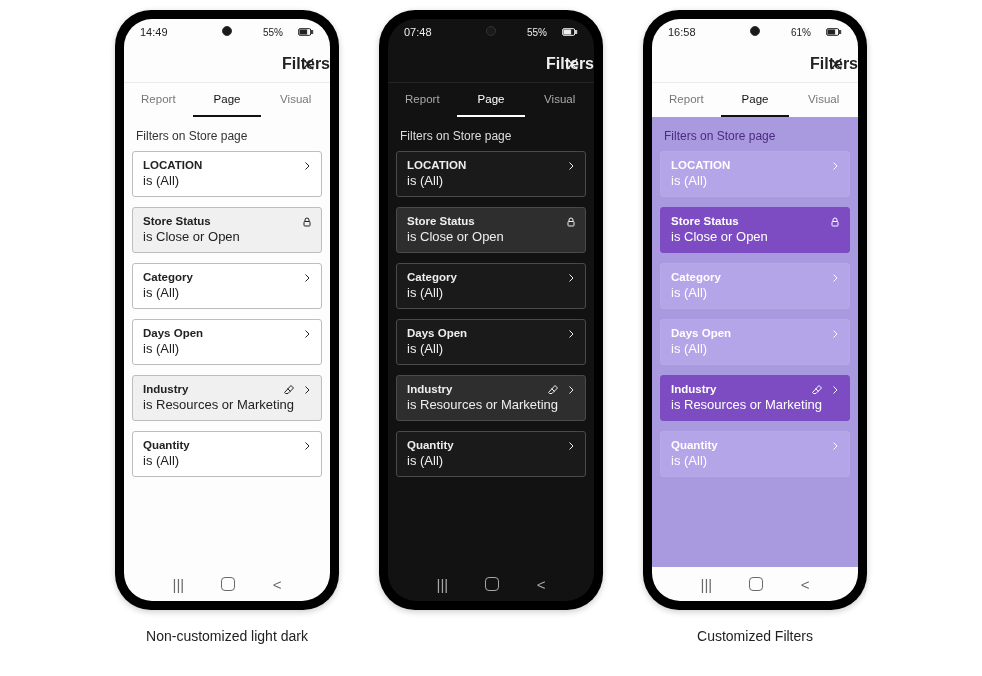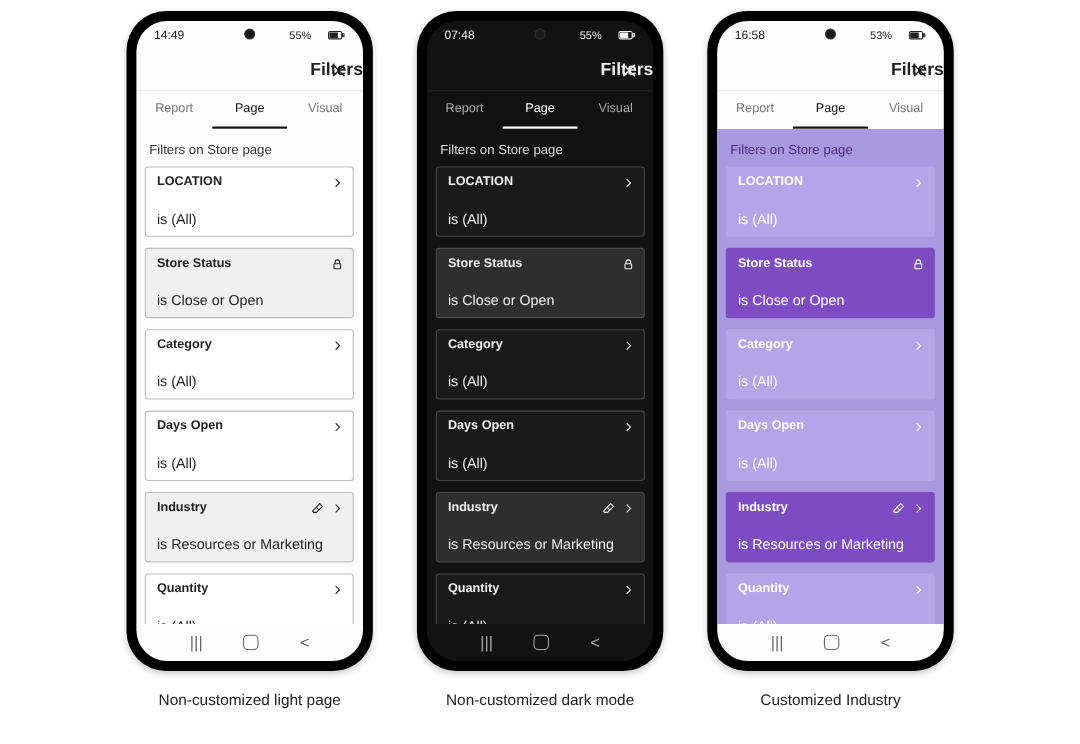--- a/index.html
+++ b/index.html
@@ -100,21 +100,21 @@
   .section-label b { font-weight:400;text-align:center; }
   .card {
     border: 1px solid;
     border-radius: 3px;
     padding: 7px 10px 8px 10px;
     margin-bottom: 10px;
     position: relative;
     cursor: pointer;
   }
   .card .name { font-size: 11.5px; font-weight:600; }
-  .card .value { font-size: 13px; margin-top:20px; }
+  .card .value { font-size: 13px; margin-top:2px; }
   .card .ic {
     position: absolute;
     right: 8px;
     top: 8px;
     display:flex; gap:6px; align-items:center;
   }
   .navbar {
     height: 34px;
     display:flex;
     align-items:center;
@@ -259,21 +259,21 @@
               </span>
             </div>
           </div>
           <div class="navbar">
             <span>|||</span>
             <span style="border:1.3px solid currentColor;border-radius:4px;width:14px;height:14px;display:inline-block"></span>
             <span>&lt;</span>
           </div>
         </div>
       </div>
-      <div class="caption">Non-customized light page</div>
+      <div class="caption">Non-customized light dark</div>
     </div>
     <div class="column">
       <div class="phone dark">
         <div class="camera"></div>
         <div class="phone-inner">
           <div class="statusbar">
             <span>07:48</span>
             <span class="right">
               <span>55%</span>
               <svg width="16" height="10" viewBox="0 0 24 14" fill="none" stroke="currentColor" stroke-width="1.5">
@@ -359,30 +359,29 @@
               </span>
             </div>
           </div>
           <div class="navbar">
             <span>|||</span>
             <span style="border:1.3px solid currentColor;border-radius:4px;width:14px;height:14px;display:inline-block"></span>
             <span>&lt;</span>
           </div>
         </div>
       </div>
-      <div class="caption">Non-customized dark mode</div>
     </div>
     <div class="column">
       <div class="phone custom">
         <div class="camera"></div>
         <div class="phone-inner">
           <div class="statusbar">
             <span>16:58</span>
             <span class="right">
-              <span>53%</span>
+              <span>61%</span>
               <svg width="16" height="10" viewBox="0 0 24 14" fill="none" stroke="currentColor" stroke-width="1.5">
                 <rect x="1" y="2" width="18" height="10" rx="2"></rect>
                 <rect x="20" y="5" width="2" height="4"></rect>
                 <rect x="3" y="4" width="10" height="6" fill="currentColor"></rect>
               </svg>
             </span>
           </div>
           <div class="titlebar">
             <span class="title">Filters</span>
             <span class="close">
@@ -459,15 +458,15 @@
               </span>
             </div>
           </div>
           <div class="navbar">
             <span>|||</span>
             <span style="border:1.3px solid currentColor;border-radius:4px;width:14px;height:14px;display:inline-block"></span>
             <span>&lt;</span>
           </div>
         </div>
       </div>
-      <div class="caption">Customized Industry</div>
+      <div class="caption">Customized Filters</div>
     </div>
   </div>
 
 </body></html>

